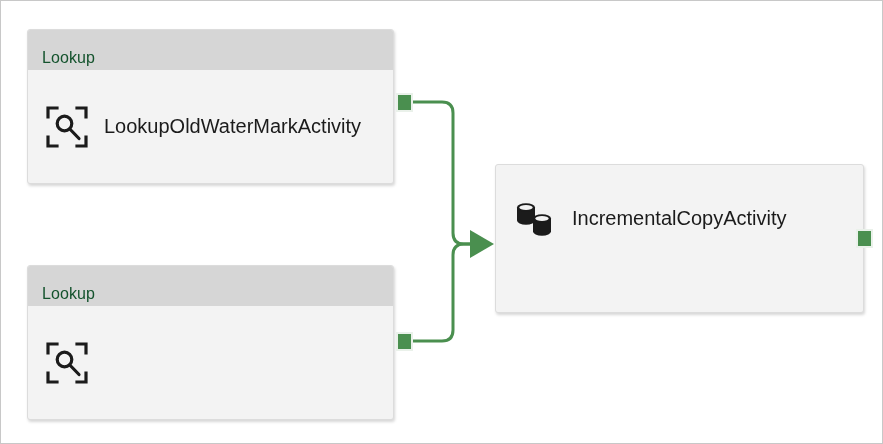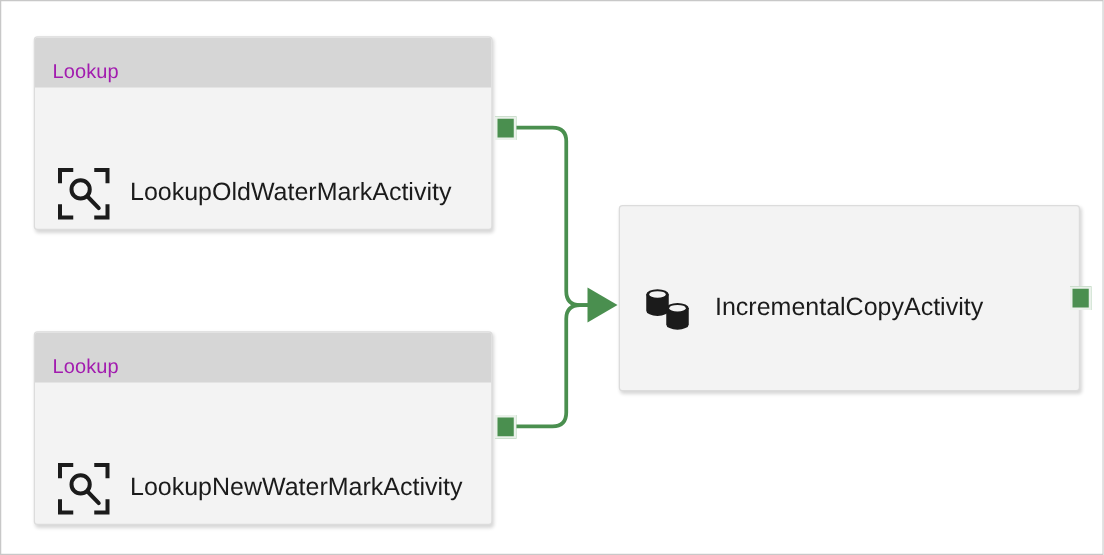--- a/index.html
+++ b/index.html
@@ -43,32 +43,31 @@
   .node-header {
     height: 40px;
     background: #d6d6d6;
     display: flex;
     align-items: center;
     padding: 0 0 0 14px;
     box-sizing: border-box;
   }
   .node-header-label {
     font-size: 16px;
-    color: #a21caf;
+    color: #14532d;
     letter-spacing: .1px;
     line-height: 1;
     margin-top: 16px;
   }
   .node-body {
     display: flex;
     align-items: center;
     padding: 0 14px 0 16px;
     box-sizing: border-box;
     height: calc(100% - 40px);
-    margin-top: 28px;
   }
   .node-icon {
     flex: 0 0 auto;
     width: 46px;
     height: 46px;
     margin-right: 14px;
     display: flex;
     align-items: center;
     justify-content: center;
   }
@@ -145,21 +144,20 @@
           <g fill="none" stroke="#1b1b1b" stroke-width="3.2" stroke-linecap="square">
             <polyline points="3,12 3,3 12,3"></polyline>
             <polyline points="32,3 41,3 41,12"></polyline>
             <polyline points="41,32 41,41 32,41"></polyline>
             <polyline points="12,41 3,41 3,32"></polyline>
           </g>
           <circle cx="19.5" cy="18.5" r="7.3" fill="none" stroke="#1b1b1b" stroke-width="3.2"></circle>
           <line x1="24.8" y1="24" x2="34" y2="33.5" stroke="#1b1b1b" stroke-width="3.2" stroke-linecap="round"></line>
         </svg>
       </span>
-      <span class="node-title">LookupNewWaterMarkActivity</span>
     </div>
   </div>
   <div class="port" id="port-lookup-new"></div>
 
   <div class="node" id="node-copy-data">
     <div class="node-body">
       <span class="node-icon">
         <svg width="44" height="44" viewBox="0 0 44 44" xmlns="http://www.w3.org/2000/svg">
 
           <g>

